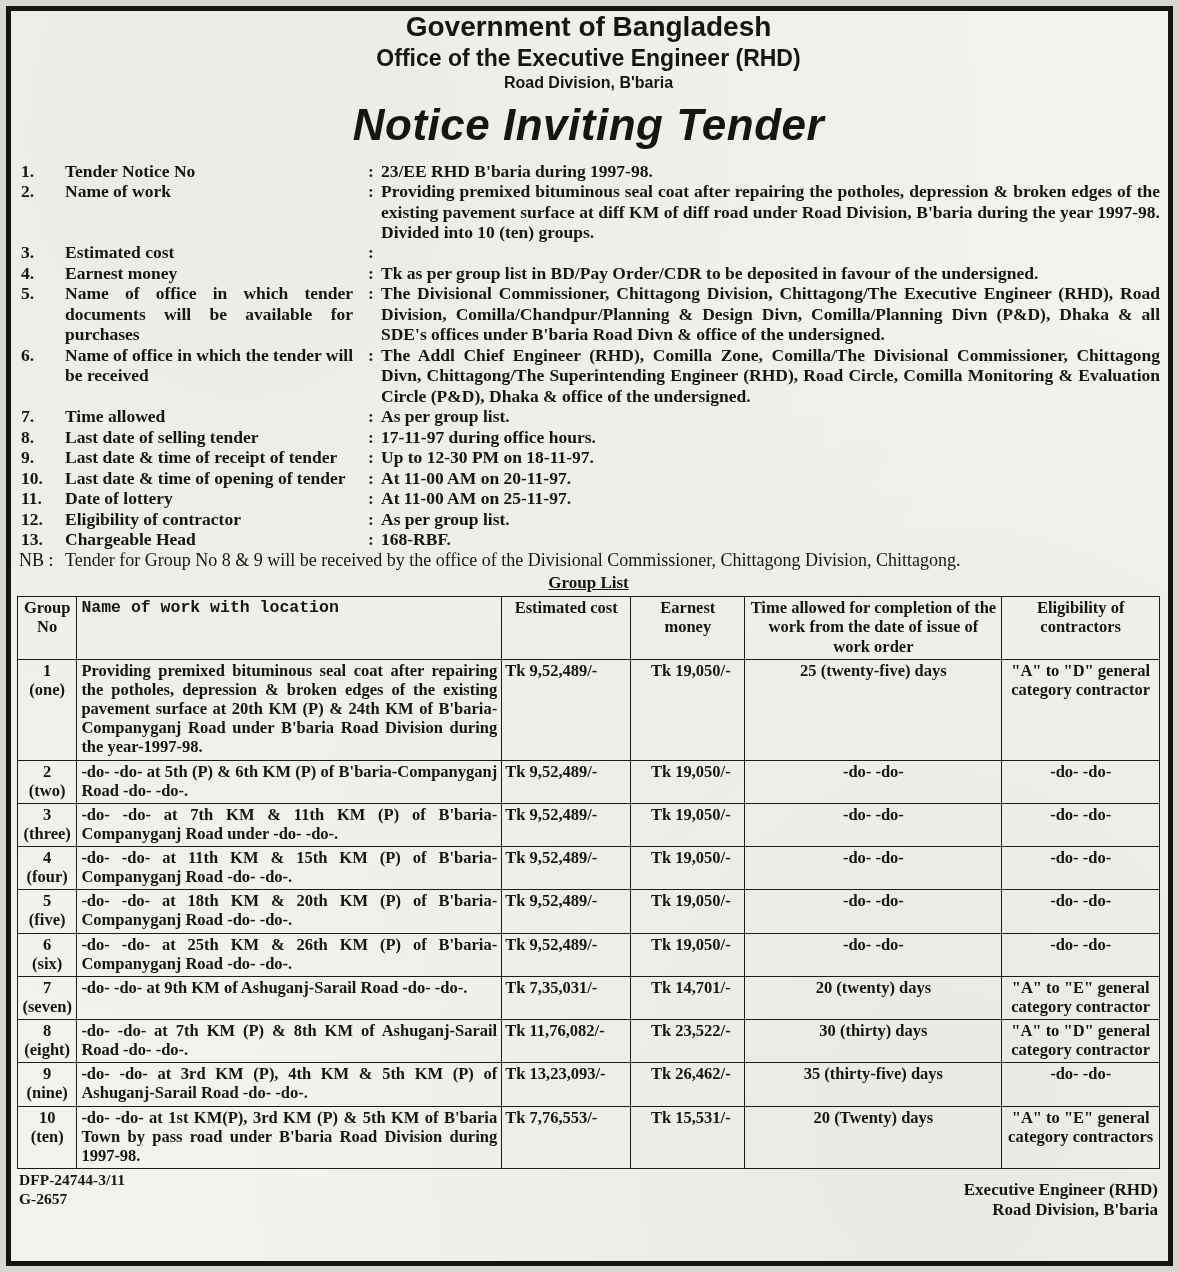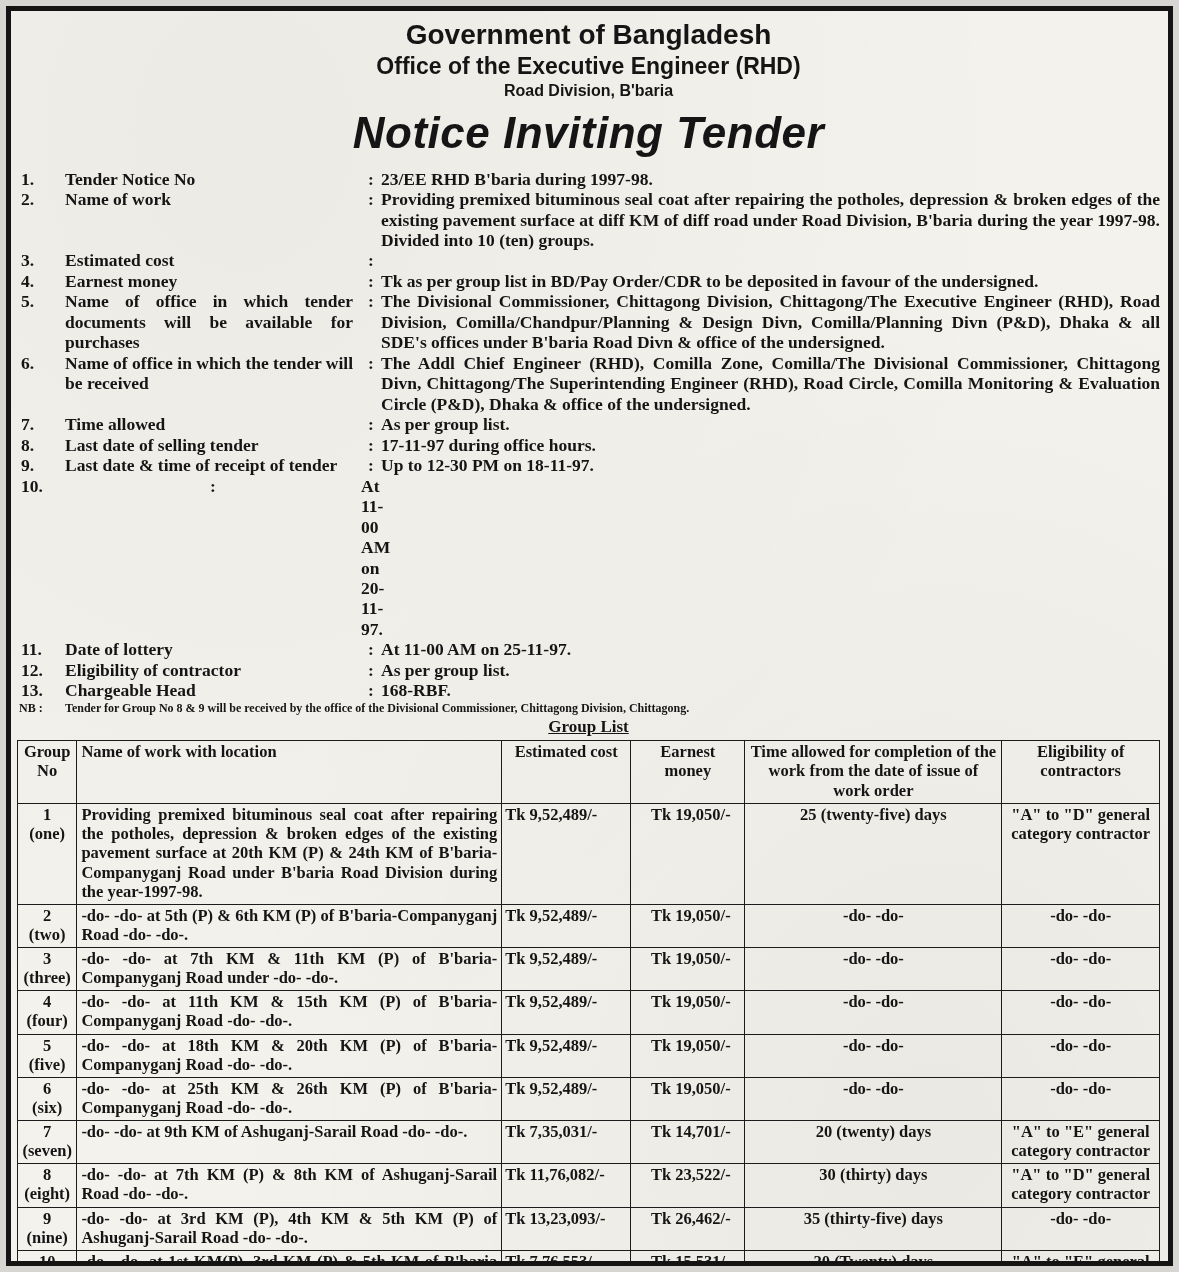--- a/index.html
+++ b/index.html
@@ -8,44 +8,44 @@
     width:1179px; height:1272px; position:relative; overflow:hidden;
     font-family:"Liberation Serif", serif; color:#151515;
   }
   .page {
     position:absolute; inset:6px;
     background:
       radial-gradient(ellipse at 20% 10%, rgba(0,0,0,0.03), transparent 60%),
       radial-gradient(ellipse at 80% 90%, rgba(0,0,0,0.04), transparent 55%),
       #f4f2ec;
     border:5px solid #141414;
-    padding:8px 8px 2px 6px;
+    padding:0 8px 2px 6px;
     overflow:hidden;
   }
   
   .hdr { text-align:center; font-family:"Liberation Sans", sans-serif; font-weight:bold; line-height:1.15; }
   .hdr-org { font-size:28px; }
   .hdr-office { font-size:23px; margin-top:2px; }
   .hdr-div { font-size:16px; margin-top:2px; }
   .doc-title { font-size:44px; margin:8px 0 10px; letter-spacing:0.5px;font-style:italic; }
   
   .items { font-size:17.5px; line-height:1.17; font-weight:bold; }
   .item { display:grid; grid-template-columns:48px 296px 20px 1fr; }
   .item .no { padding-left:4px; }
   .item .label { text-align:justify; padding-right:8px; }
   .item .colon { text-align:center; }
   .item .value { text-align:justify; }
-  .nb-row { display:grid; grid-template-columns:48px 1fr; font-size:12px; line-height:1.17; font-weight:bold; }
+  .nb-row { display:grid; grid-template-columns:48px 1fr; font-size:18px; line-height:1.17; font-weight:normal; }
   .nb-row .nb-label { padding-left:2px; }
   
   .gl-title { text-align:center; font-size:17px; font-weight:bold; text-decoration:underline; margin:2px 0 3px; }
   table { width:100%; border-collapse:collapse; table-layout:fixed; font-size:16.5px; line-height:1.16; }
   th, td { border:1.5px solid #1c1c1c; vertical-align:top; padding:1px 4px 3px; font-weight:bold; }
   th { text-align:center; line-height:1.18; }
-  th.h-name { text-align:left; }
+  th.h-name { text-align:left;font-family:Liberation Mono, monospace; }
   td.c-group { text-align:center; padding-left:1px; padding-right:1px; }
   td.c-group .g-no { display:block; }
   td.c-group .g-word { display:block; }
   td.c-name { text-align:justify; }
   td.c-cost { text-align:left; padding-left:3px; }
   td.c-earnest { text-align:center; padding-left:10px; }
   td.c-time { text-align:center; }
   td.c-elig { text-align:center; padding-left:2px; padding-right:2px; }
   
   .footer { display:flex; justify-content:space-between; align-items:flex-start; padding:1px 2px 0; }
@@ -115,20 +115,21 @@
       <span class="value">17-11-97 during office hours.</span>
     </div>
     <div class="item">
       <span class="no">9.</span>
       <span class="label">Last date &amp; time of receipt of tender</span>
       <span class="colon">:</span>
       <span class="value">Up to 12-30 PM on 18-11-97.</span>
     </div>
     <div class="item">
       <span class="no">10.</span>
+      <span class="label">Last date &amp; time of opening of tender</span>
       <span class="colon">:</span>
       <span class="value">At 11-00 AM on 20-11-97.</span>
     </div>
     <div class="item">
       <span class="no">11.</span>
       <span class="label">Date of lottery</span>
       <span class="colon">:</span>
       <span class="value">At 11-00 AM on 25-11-97.</span>
     </div>
     <div class="item">

